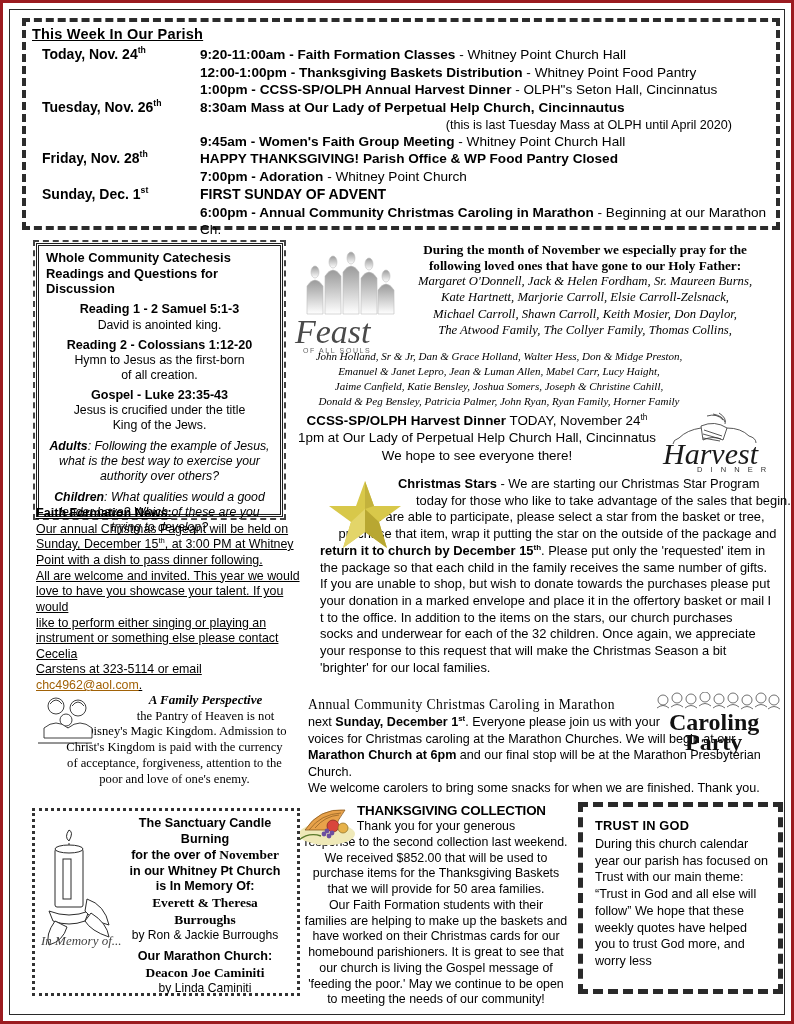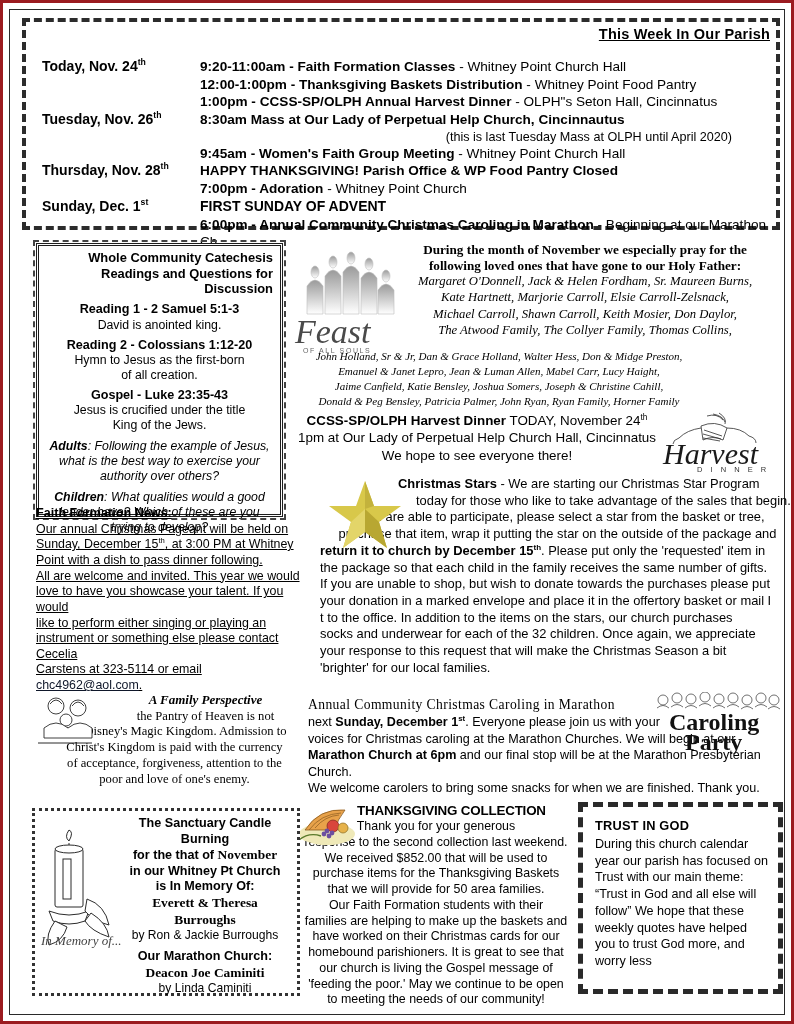--- a/index.html
+++ b/index.html
@@ -28,26 +28,26 @@
   sup { font-size: .62em; vertical-align: super; line-height: 0; }
 
   
   #parish-week {
     position: absolute; left: 12px; top: 8px; width: 758px; height: 212px;
     border: 4px dashed #2c2c2c;
     padding: 4px 6px 0 6px;
     background: #fff;
   }
   #parish-week .hdr {
-    text-align: right;
+    text-align: left;
     font-size: 14.5px;
     font-weight: bold;
     text-decoration: underline;
     letter-spacing: .2px;
-    margin-bottom: 16px;
+    margin-bottom: 4px;
   }
   .sched-row { display: flex; align-items: baseline; line-height: 1.28; }
   .sched-day {
     width: 168px; flex: none; font-size: 14px; font-weight: bold;
     padding-left: 10px;
   }
   .sched-ev { font-size: 13.6px; }
   .sched-ev .ti { font-weight: bold; }
   .sched-ev .lo { font-weight: normal; }
   .note-line { font-size: 12.6px; text-align: right; padding-right: 38px; line-height: 1.3;}
@@ -56,21 +56,21 @@
   
   #catechesis {
     position: absolute; left: 26px; top: 233px; width: 247px; height: 274px;
     border: 3px double #1d1d1d;
     outline: 2px dashed #444; outline-offset: 1px;
     padding: 4px 7px;
     background: #fff;
     font-size: 12.4px;
     line-height: 1.22;
   }
-  #catechesis .t1 { text-align: right; font-weight: bold; font-size: 12.9px; }
+  #catechesis .t1 { text-align: left; font-weight: bold; font-size: 12.9px; }
   #catechesis .rd { text-align: center; font-weight: bold; font-size: 12.6px; margin-top: 5px;}
   #catechesis .sub { text-align: center; font-size: 12.3px; }
   #catechesis .qa { text-align: center; font-style: italic; font-size: 12.3px; margin-top: 6px; }
   #catechesis .qa b { font-style: italic; }
 
   
   #all-souls {
     position: absolute; left: 283px; top: 232px; width: 492px; height: 168px;
   }
   #all-souls .feast-art {
@@ -108,21 +108,21 @@
   #stars p { font-size: 12.9px; line-height: 1.295; }
   #stars .p1 { margin-left: 78px; }
   #stars .p2 { margin-left: 0; }
 
   
   #faith-news {
     position: absolute; left: 26px; top: 496px; width: 275px; height: 152px;
     font-size: 12.4px; line-height: 1.26; text-align: left; text-decoration: underline;
   }
   #faith-news .h { font-weight: bold; font-size: 12.6px; }
-  #faith-news a { color: #0f172a; text-decoration: underline; }
+  #faith-news a { color: #a16207; text-decoration: underline; }
 
   
   #family {
     position: absolute; left: 26px; top: 682px; width: 277px; height: 100px;
     font-family: "Liberation Serif", serif;
     font-size: 12.6px; line-height: 1.27; text-align: center;
   }
   #family .art { position: absolute; left: 0; top: 2px; width: 74px; height: 52px; }
   #family .h { font-weight: bold; font-size: 13px; font-style: italic; }
   #family .ind1 { margin-left: 62px; }
@@ -200,21 +200,21 @@
     </div>
 
     <div class="note-line">(this is last Tuesday Mass at OLPH until April 2020)</div>
 
     <div class="sched-row">
       <div class="sched-day"></div>
       <div class="sched-ev"><span class="ti">9:45am - Women's Faith Group Meeting</span><span class="lo"> - Whitney Point Church Hall</span></div>
     </div>
 
     <div class="sched-row">
-      <div class="sched-day"><span>Thursday, Nov. 28</span><sup>th</sup></div>
+      <div class="sched-day"><span>Friday, Nov. 28</span><sup>th</sup></div>
       <div class="sched-ev"><span class="ti">HAPPY THANKSGIVING! Parish Office &amp; WP Food Pantry Closed</span></div>
     </div>
 
     <div class="sched-row">
       <div class="sched-day"></div>
       <div class="sched-ev"><span class="ti">7:00pm -  Adoration</span><span class="lo"> - Whitney Point Church</span></div>
     </div>
 
     <div class="sched-row">
       <div class="sched-day"><span>Sunday, Dec. 1</span><sup>st</sup></div>
@@ -449,21 +449,21 @@
           <path d="M10 82 q20 8 40 0 l-4 10 q-16 6 -32 0z"></path>
           <path d="M48 70 q18 6 22 26 q-16 -4 -24 -14z"></path>
           <path d="M52 84 q16 10 18 24 q-18 -6 -24 -16z"></path>
           <path d="M16 92 q-10 14 -6 24 q14 -4 18 -18z"></path>
         </g>
         <text x="2" y="116" font-family="Liberation Serif, serif" font-style="italic" font-size="13" fill="#444">In Memory of...</text>
       </svg>
     </div>
     <div class="body">
       <div class="h">The Sanctuary Candle Burning</div>
-      <div class="h"><span>for the that of </span><span class="script">November</span></div>
+      <div class="h"><span>for the over of </span><span class="script">November</span></div>
       <div class="h">in our Whitney Pt Church</div>
       <div class="h">is In Memory Of:</div>
       <div class="script">Everett &amp; Theresa</div>
       <div class="script">Burroughs</div>
       <div class="by">by Ron &amp; Jackie Burroughs</div>
       <div class="h2">Our Marathon Church:</div>
       <div class="script">Deacon Joe Caminiti</div>
       <div class="by">by Linda Caminiti</div>
     </div>
   </section>

